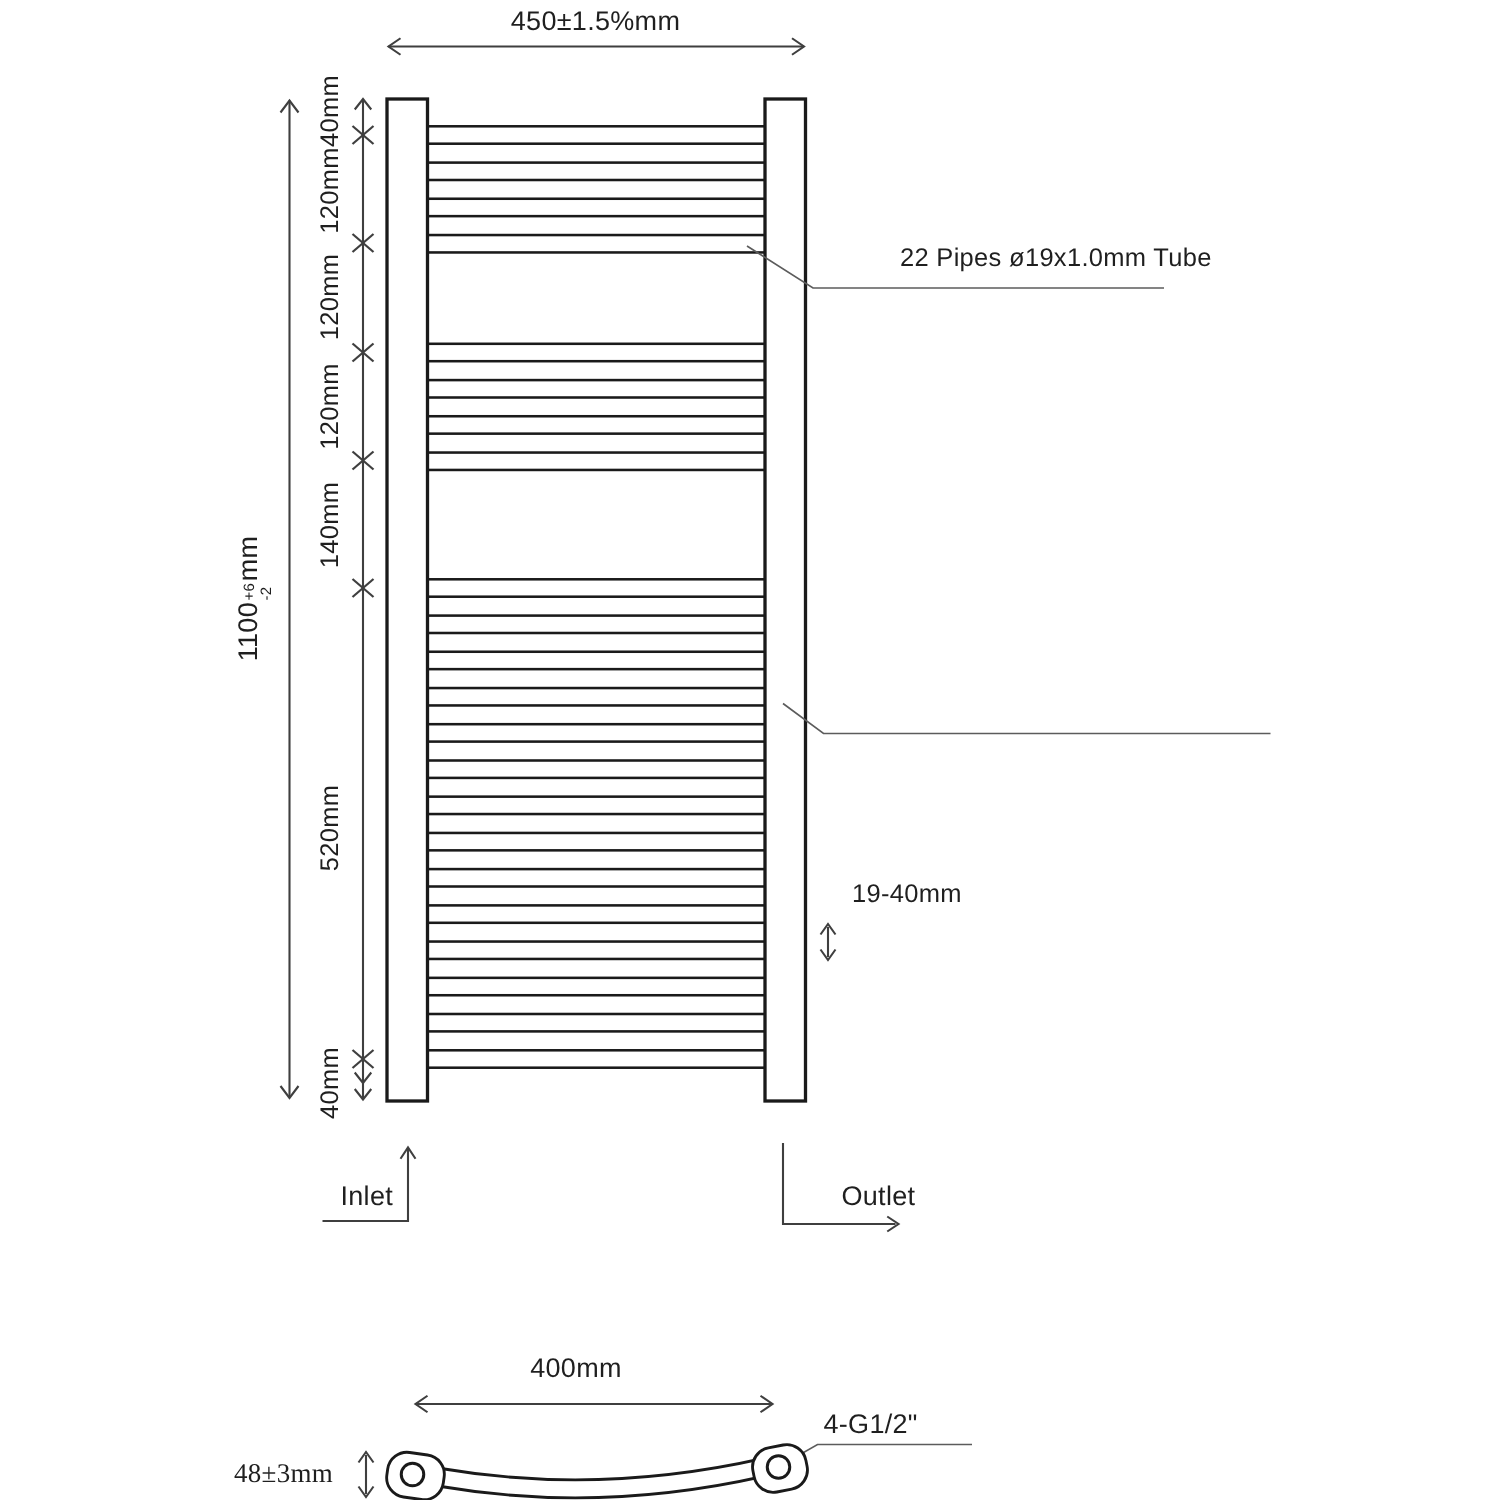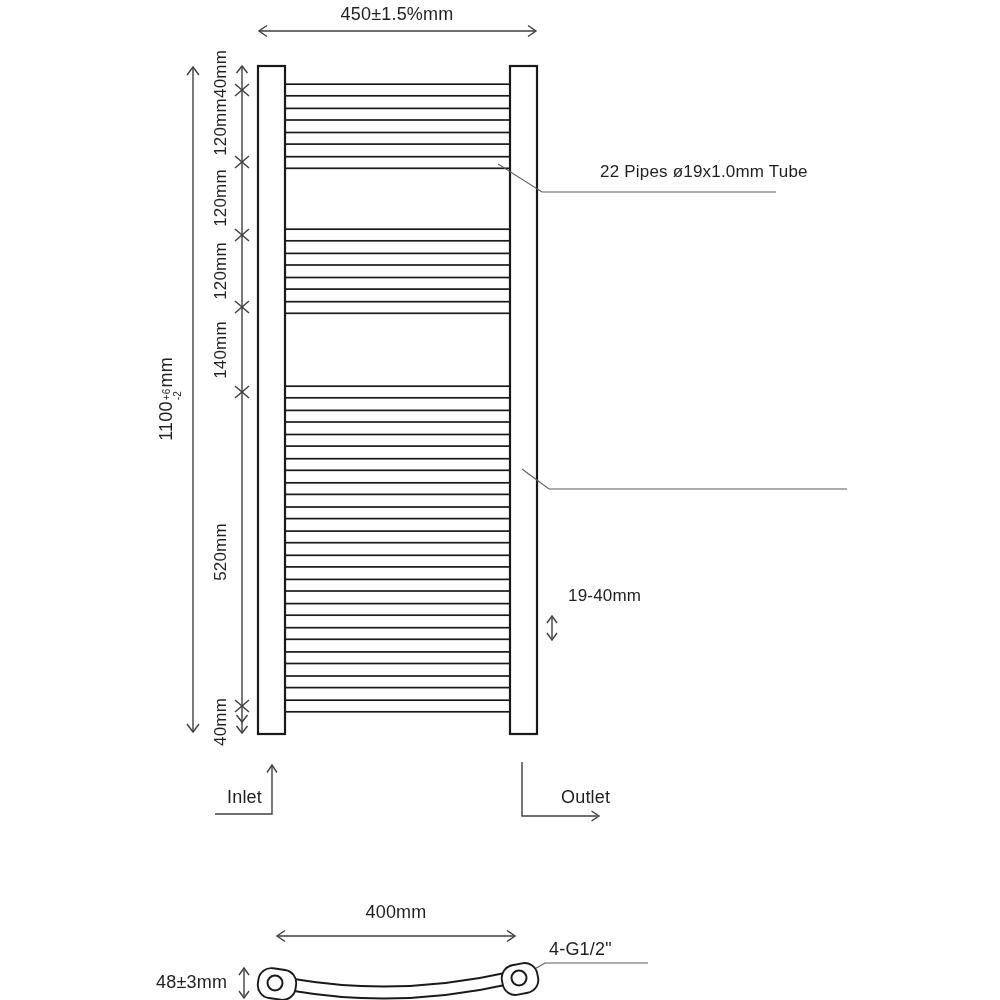--- a/index.html
+++ b/index.html
@@ -165,16 +165,16 @@
   <div class="lbl rot" style="left:221px;top:350px;">140mm</div>
   <div class="lbl rot" style="left:221px;top:552px;">520mm</div>
   <div class="lbl rot" style="left:221px;top:722px;">40mm</div>
 
   <div class="lbl" style="left:600px;top:163px;">22 Pipes ø19x1.0mm Tube</div>
   <div class="lbl" style="left:568px;top:587px;">19-40mm</div>
 
   <div class="lbl big" style="left:227px;top:788px;">Inlet</div>
   <div class="lbl big" style="left:531px;top:788px;margin-left:30px;">Outlet</div>
 
-  <div class="lbl big center" style="left:396px;top:913px;text-align:center;">400mm</div>
+  <div class="lbl big center" style="left:384px;top:913px;text-align:center;">400mm</div>
   <div class="lbl big" style="left:549px;top:940px;">4-G1/2"</div>
-  <div class="lbl big" style="left:156px;top:973px;">48±3mm</div>
+  <div class="lbl big" style="left:156px;top:973px;font-family:Liberation Serif, serif;">48±3mm</div>
 </div>
 
 </body></html>

